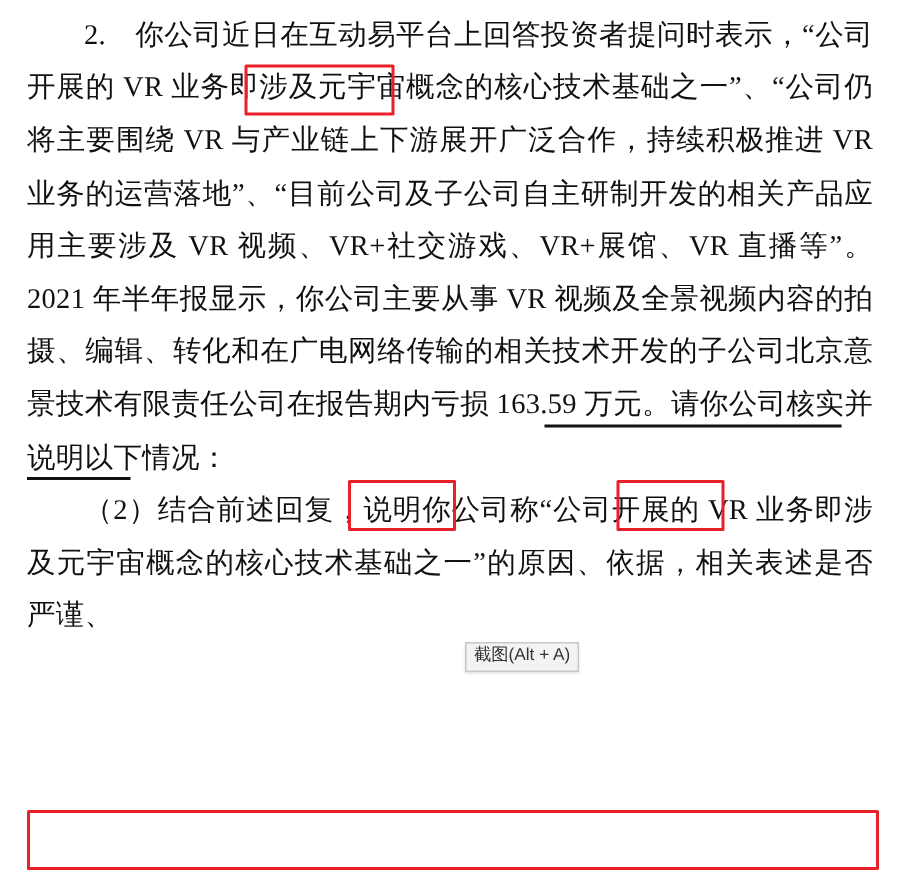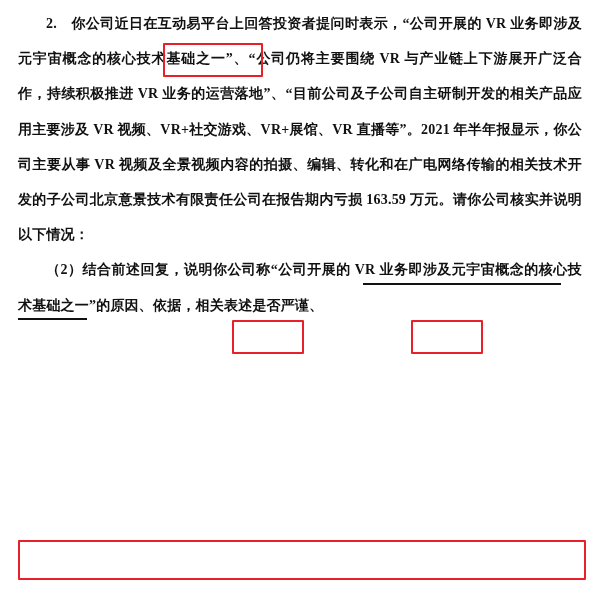--- a/index.html
+++ b/index.html
@@ -16,28 +16,27 @@
     position: relative;
   }
   .page {
     position: relative;
     width: 600px;
     height: 593px;
     box-sizing: border-box;
     padding: 6px 18px 0 18px;
   }
   .para {
-    font-size: 14px;
+    font-size: 19px;
     line-height: 35.2px;
     text-align: justify;
     text-justify: inter-ideograph;
     letter-spacing: 0.2px;
     margin: 0;
     position: relative;
-    font-weight: bold;
   }
   .indent {
     text-indent: 2em;
   }
   .hl-box {
     position: absolute;
     border: 2px solid #e8202a;
     border-radius: 1px;
     pointer-events: none;
     background: transparent;
@@ -73,14 +72,15 @@
   </div>
 
   <div class="hl-box" style="left:163px; top:43px; width:96px; height:30px;"></div>
   <div class="hl-box" style="left:232px; top:320px; width:68px; height:30px;"></div>
   <div class="hl-box" style="left:411px; top:320px; width:68px; height:30px;"></div>
   <div class="hl-box" style="left:18px; top:540px; width:564px; height:36px;"></div>
 
   <div style="position:absolute; left:363px; top:283px; width:198px; height:1.5px; background:#111111;"></div>
   <div style="position:absolute; left:18px; top:318px; width:69px; height:1.5px; background:#111111;"></div>
 
+  <div class="tooltip" style="left:310px; top:428px;">截图(Alt + A)</div>
 
 </div>
 
 </body></html>

